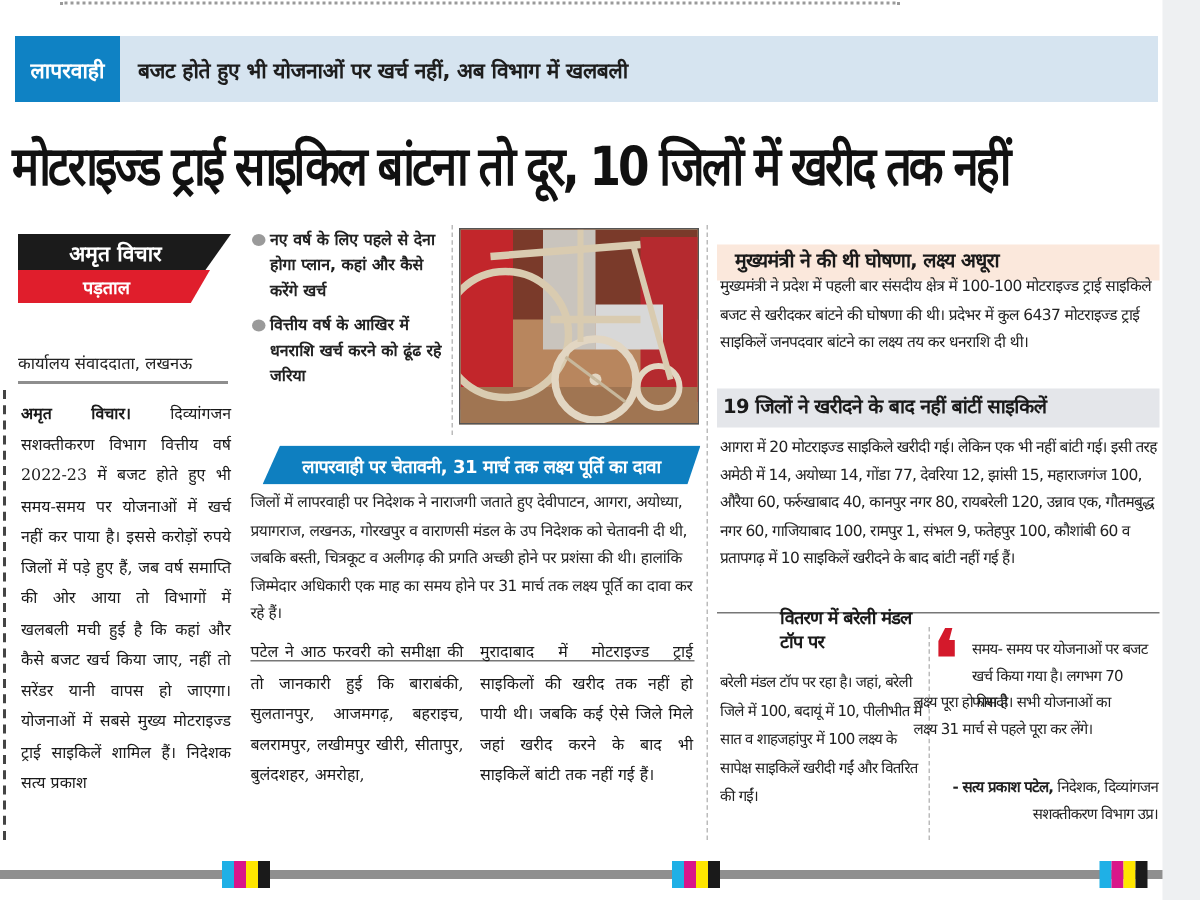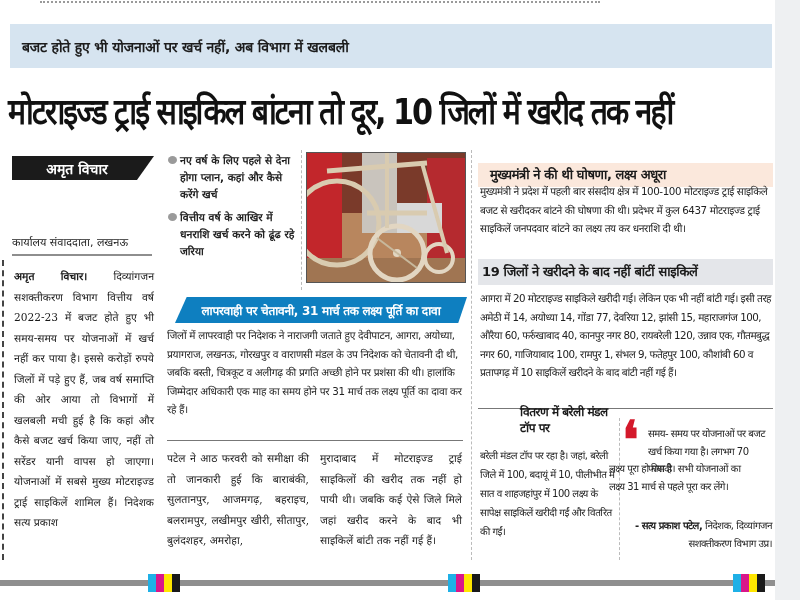--- a/index.html
+++ b/index.html
@@ -36,21 +36,21 @@
 
   .v-rule { position:absolute; border-left: 1px dashed #bbb; }
 
   .photo { position: absolute; left: 306px; top: 152px; width: 160px; height: 131px; border: 1px solid #555; overflow: hidden; background: #c9a27a; }
 
   
   .warn-band { position: absolute; left: 175px; top: 297px; width: 292px; height: 26px; background: #0e7fc0; clip-path: polygon(4% 0,100% 0,97% 100%,0 100%); color:#ffffff; font-size: 12px; font-weight:bold; display:flex; align-items:center; justify-content:center; letter-spacing:-0.3px; }
   .warn-text { position: absolute; left: 167px; top: 326px; width: 300px; font-size: 10.3px; line-height: 18.5px; color:#222; letter-spacing:-0.3px; }
   .mid-rule { position:absolute; left:167px; top: 440px; width: 296px; height:1px; background:#777; }
 
-  .col2, .col3 { position:absolute; top: 448px; width: 142px; font-family: "DejaVu Serif", serif; font-size: 10.6px; line-height: 20.5px; text-align: justify; color:#1a1a1a; }
+  .col2, .col3 { position:absolute; top: 425px; width: 142px; font-family: "DejaVu Serif", serif; font-size: 10.6px; line-height: 20.5px; text-align: justify; color:#1a1a1a; }
   .col2 { left: 167px; }
   .col3 { left: 320px; }
 
   
   .box1-head { position:absolute; left: 478px; top: 163px; width: 295px; height: 24px; background: #fbe8dc; font-size: 13px; font-weight: bold; line-height: 24px; padding-left: 12px; letter-spacing: -0.4px; }
   .box1-text { position:absolute; left: 480px; top: 182px; width: 292px; font-size: 10.3px; line-height: 18.5px; color:#222; letter-spacing:-0.4px; }
   .box2-head { position:absolute; left: 478px; top: 259px; width: 295px; height: 26px; background: #e4e6ea; font-size: 13px; font-weight: bold; line-height: 26px; padding-left: 4px; letter-spacing: -0.4px; }
   .box2-text { position:absolute; left: 480px; top: 289px; width: 292px; font-size: 10.3px; line-height: 18.5px; color:#222; letter-spacing:-0.5px; }
   .right-rule { position:absolute; left: 478px; top: 408px; width: 295px; height:1px; background:#777; }
 
@@ -70,27 +70,29 @@
 </style>
 </head>
 <body>
 
 <div class="right-margin"></div>
 <div class="top-cut">
     <span></span>
   </div>
 
 <div class="kicker">
+  <div class="kicker-tag">लापरवाही</div>
   <div class="kicker-text">बजट होते हुए भी योजनाओं पर खर्च नहीं, अब विभाग में खलबली</div>
 </div>
 
 <div class="headline">मोटराइज्ड ट्राई साइकिल बांटना तो दूर, 10 जिलों में खरीद तक नहीं</div>
 
 <div class="brand">
   <div class="brand-top">अमृत विचार</div>
+  <div class="brand-bottom">पड़ताल</div>
 </div>
 <div class="byline">कार्यालय संवाददाता, लखनऊ</div>
 <div class="byline-rule"></div>
 <div class="left-border"></div>
 
 <div class="col1">
   <b>अमृत विचार।</b>
   <span>दिव्यांगजन सशक्तीकरण विभाग वित्तीय वर्ष 2022-23 में बजट होते हुए भी समय-समय पर योजनाओं में खर्च नहीं कर पाया है। इससे करोड़ों रुपये जिलों में पड़े हुए हैं, जब वर्ष समाप्ति की ओर आया तो विभागों में खलबली मची हुई है कि कहां और कैसे बजट खर्च किया जाए, नहीं तो सरेंडर यानी वापस हो जाएगा। योजनाओं में सबसे मुख्य मोटराइज्ड ट्राई साइकिलें शामिल हैं। निदेशक सत्य प्रकाश</span>
 </div>
 

